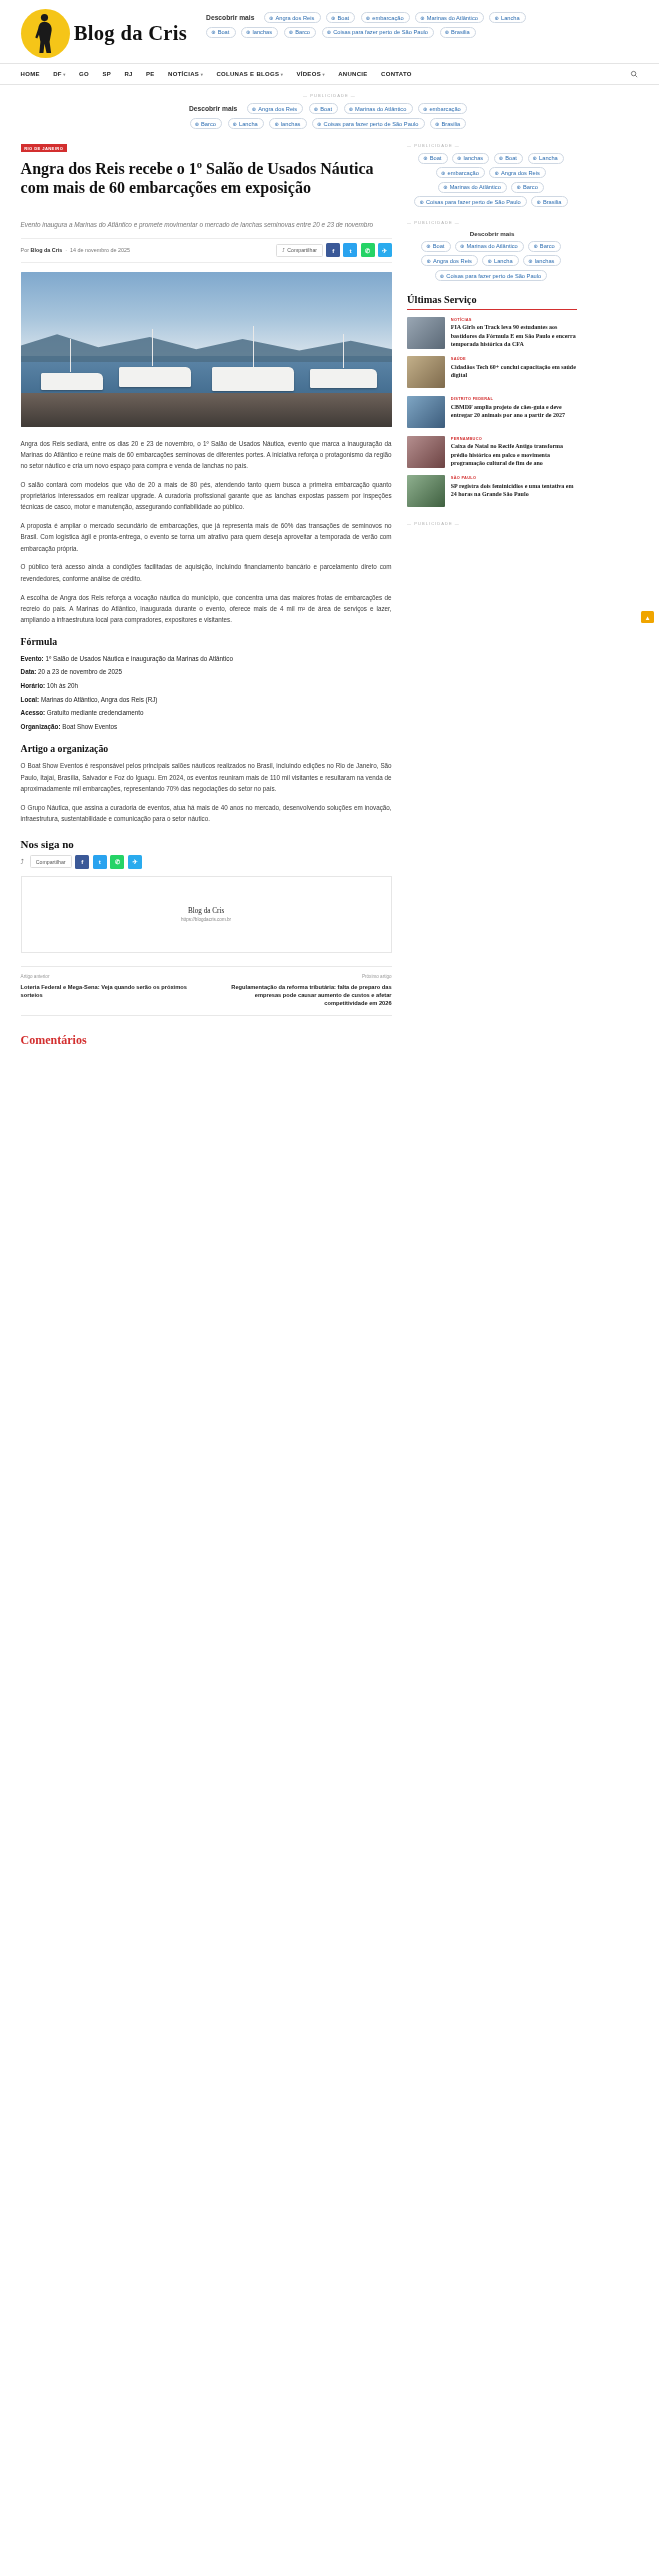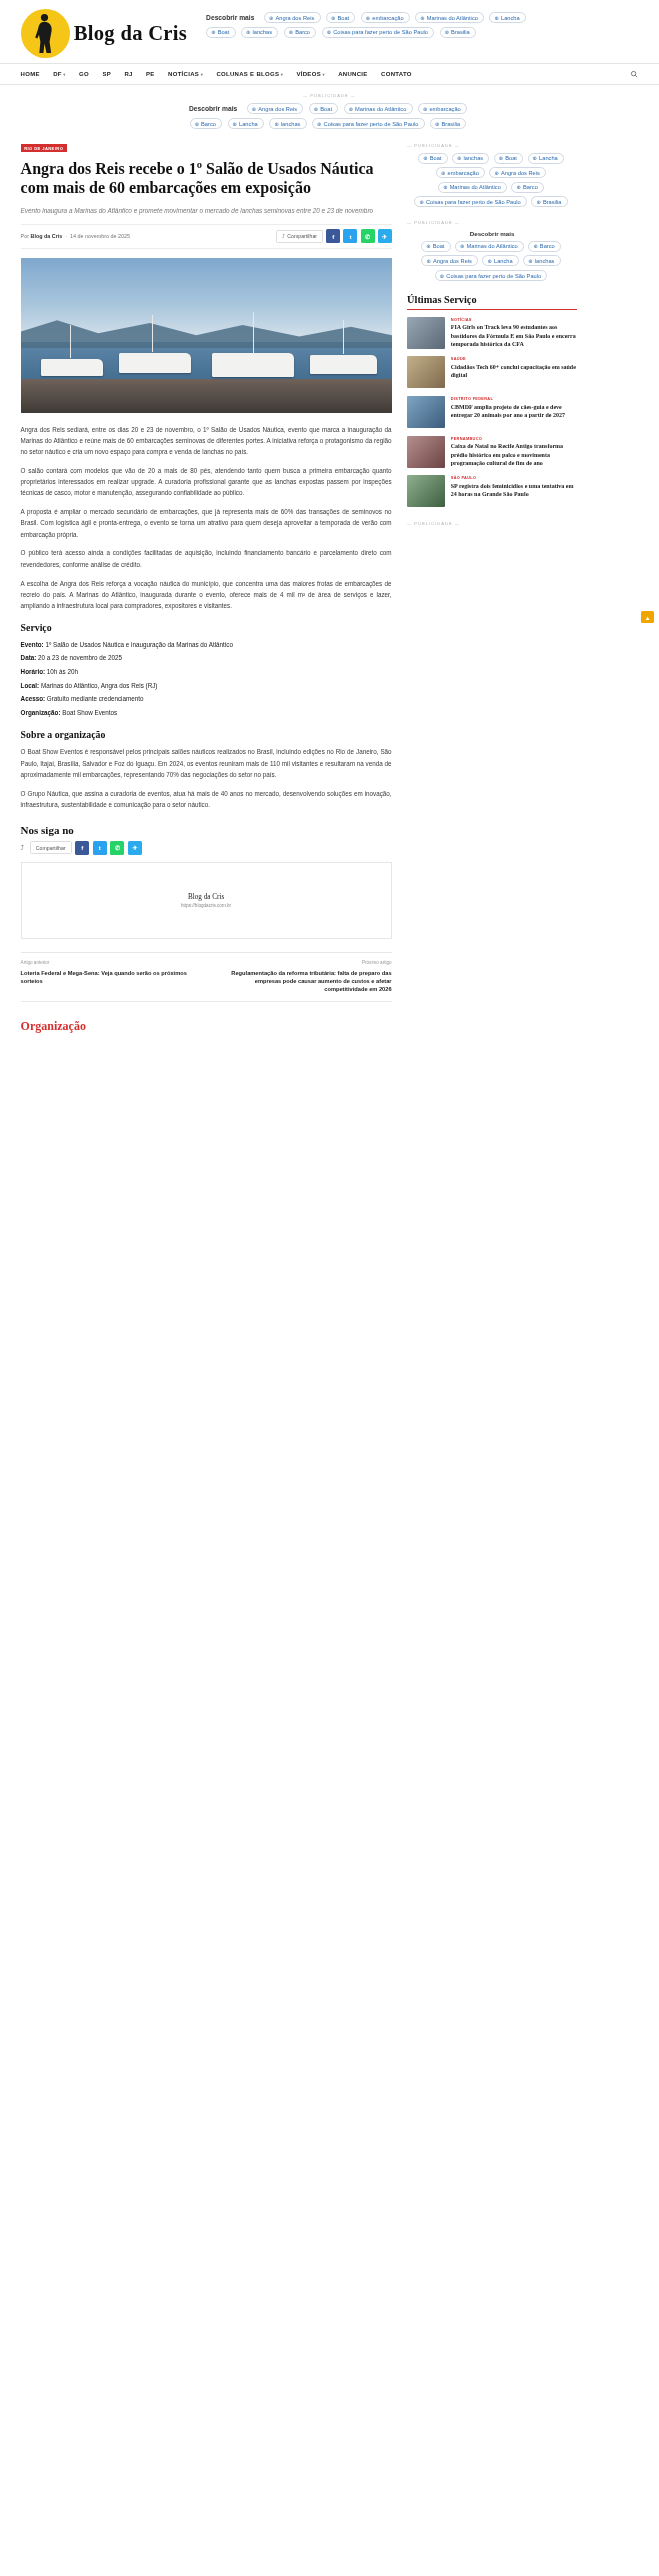--- a/index.html
+++ b/index.html
@@ -115,21 +115,21 @@
     padding: 1.5px 3.6px;
     text-transform: uppercase;
     margin-bottom: 6.2px;
   }
   h1.article-title {
     font-family: "Liberation Serif", serif;
     font-size: 16px;
     line-height: 1.22;
     font-weight: 700;
     color: #111;
-    margin-bottom: 8px;
+    margin-bottom: 22px;
   }
   .article-excerpt {
     font-size: 6.4px;
     color: #777;
     font-style: italic;
     line-height: 1.55;
     margin-bottom: 8.2px;
   }
   .byline-row {
     display: flex;
@@ -381,31 +381,31 @@
       </div>
 
       <div class="body-text">
         <p>Angra dos Reis sediará, entre os dias 20 e 23 de novembro, o 1º Salão de Usados Náutica, evento que marca a inauguração da Marinas do Atlântico e reúne mais de 60 embarcações seminovas de diferentes portes. A iniciativa reforça o protagonismo da região no setor náutico e cria um novo espaço para compra e venda de lanchas no país.</p>
         <p>O salão contará com modelos que vão de 20 a mais de 80 pés, atendendo tanto quem busca a primeira embarcação quanto proprietários interessados em realizar upgrade. A curadoria profissional garante que as lanchas expostas passem por inspeções técnicas de casco, motor e manutenção, assegurando confiabilidade ao público.</p>
         <p>A proposta é ampliar o mercado secundário de embarcações, que já representa mais de 60% das transações de seminovos no Brasil. Com logística ágil e pronta-entrega, o evento se torna um atrativo para quem deseja aproveitar a temporada de verão com embarcação própria.</p>
         <p>O público terá acesso ainda a condições facilitadas de aquisição, incluindo financiamento bancário e parcelamento direto com revendedores, conforme análise de crédito.</p>
         <p>A escolha de Angra dos Reis reforça a vocação náutica do município, que concentra uma das maiores frotas de embarcações de recreio do país. A Marinas do Atlântico, inaugurada durante o evento, oferece mais de 4 mil m² de área de serviços e lazer, ampliando a infraestrutura local para compradores, expositores e visitantes.</p>
       </div>
 
-      <h2 class="section-title">Serviço</h2>
+      <h2 class="section-title">Fórmula</h2>
       <div class="fact-list">
         <p><b>Evento:</b><span> 1º Salão de Usados Náutica e inauguração da Marinas do Atlântico</span></p>
         <p><b>Data:</b><span> 20 a 23 de novembro de 2025</span></p>
         <p><b>Horário:</b><span> 10h às 20h</span></p>
         <p><b>Local:</b><span> Marinas do Atlântico, Angra dos Reis (RJ)</span></p>
         <p><b>Acesso:</b><span> Gratuito mediante credenciamento</span></p>
         <p><b>Organização:</b><span> Boat Show Eventos</span></p>
       </div>
 
-      <h2 class="section-title">Sobre a organização</h2>
+      <h2 class="section-title">Artigo a organização</h2>
       <div class="body-text">
         <p>O Boat Show Eventos é responsável pelos principais salões náuticos realizados no Brasil, incluindo edições no Rio de Janeiro, São Paulo, Itajaí, Brasília, Salvador e Foz do Iguaçu. Em 2024, os eventos reuniram mais de 110 mil visitantes e resultaram na venda de aproximadamente mil embarcações, representando 70% das negociações do setor no país.</p>
         <p>O Grupo Náutica, que assina a curadoria de eventos, atua há mais de 40 anos no mercado, desenvolvendo soluções em inovação, infraestrutura, sustentabilidade e comunicação para o setor náutico.</p>
       </div>
 
       <div class="follow-title">Nos siga no</div>
       <div class="share-row2">
         <span class="share-arrow">⤴</span>
         <span class="share-label">Compartilhar</span>
         <span class="sbtn sb-fb">f</span>
@@ -423,21 +423,21 @@
         <div class="pn-col">
           <div class="pn-label">Artigo anterior</div>
           <div class="pn-title">Loteria Federal e Mega-Sena: Veja quando serão os próximos sorteios</div>
         </div>
         <div class="pn-col right">
           <div class="pn-label">Próximo artigo</div>
           <div class="pn-title">Regulamentação da reforma tributária: falta de preparo das empresas pode causar aumento de custos e afetar competitividade em 2026</div>
         </div>
       </div>
 
-      <div class="comments-title">Organização</div>
+      <div class="comments-title">Comentários</div>
     </div>
 
     <div class="sidebar">
 
       <div class="side-ad">
         <div class="ad-label">— PUBLICIDADE —</div>
         <div class="side-tags">
           <span class="tag">Boat</span>
           <span class="tag">lanchas</span>
           <span class="tag">Boat</span>

